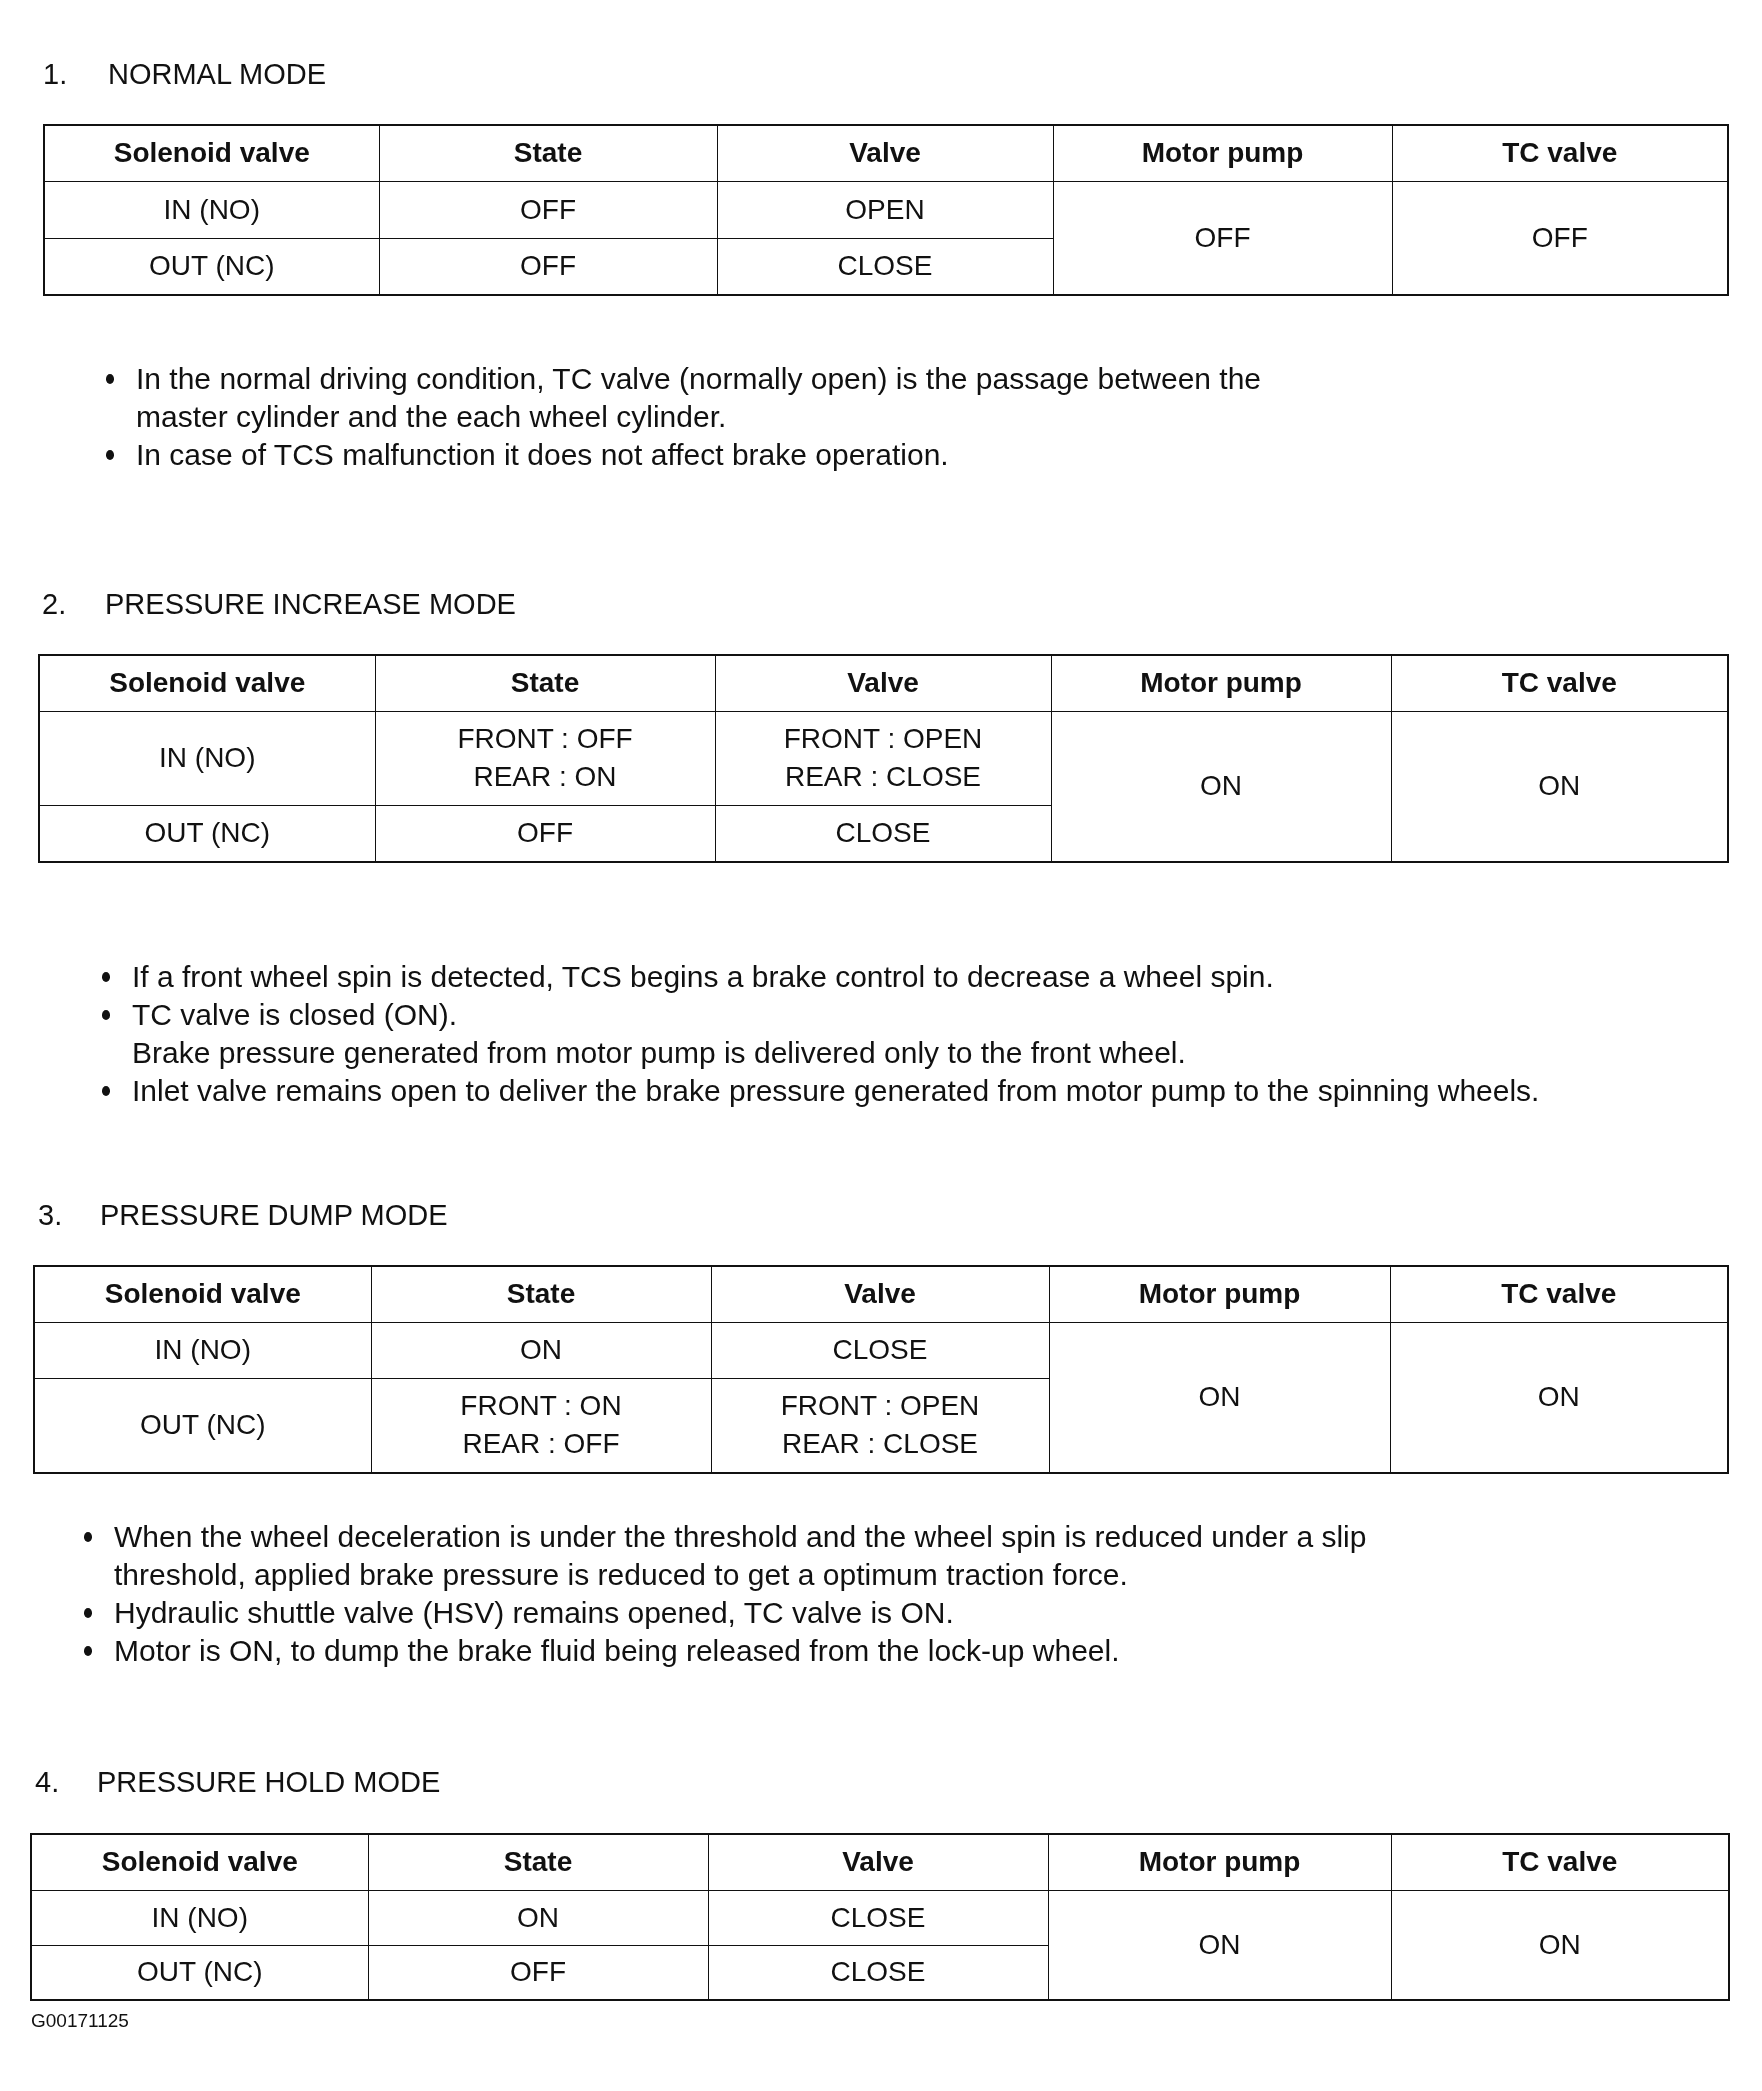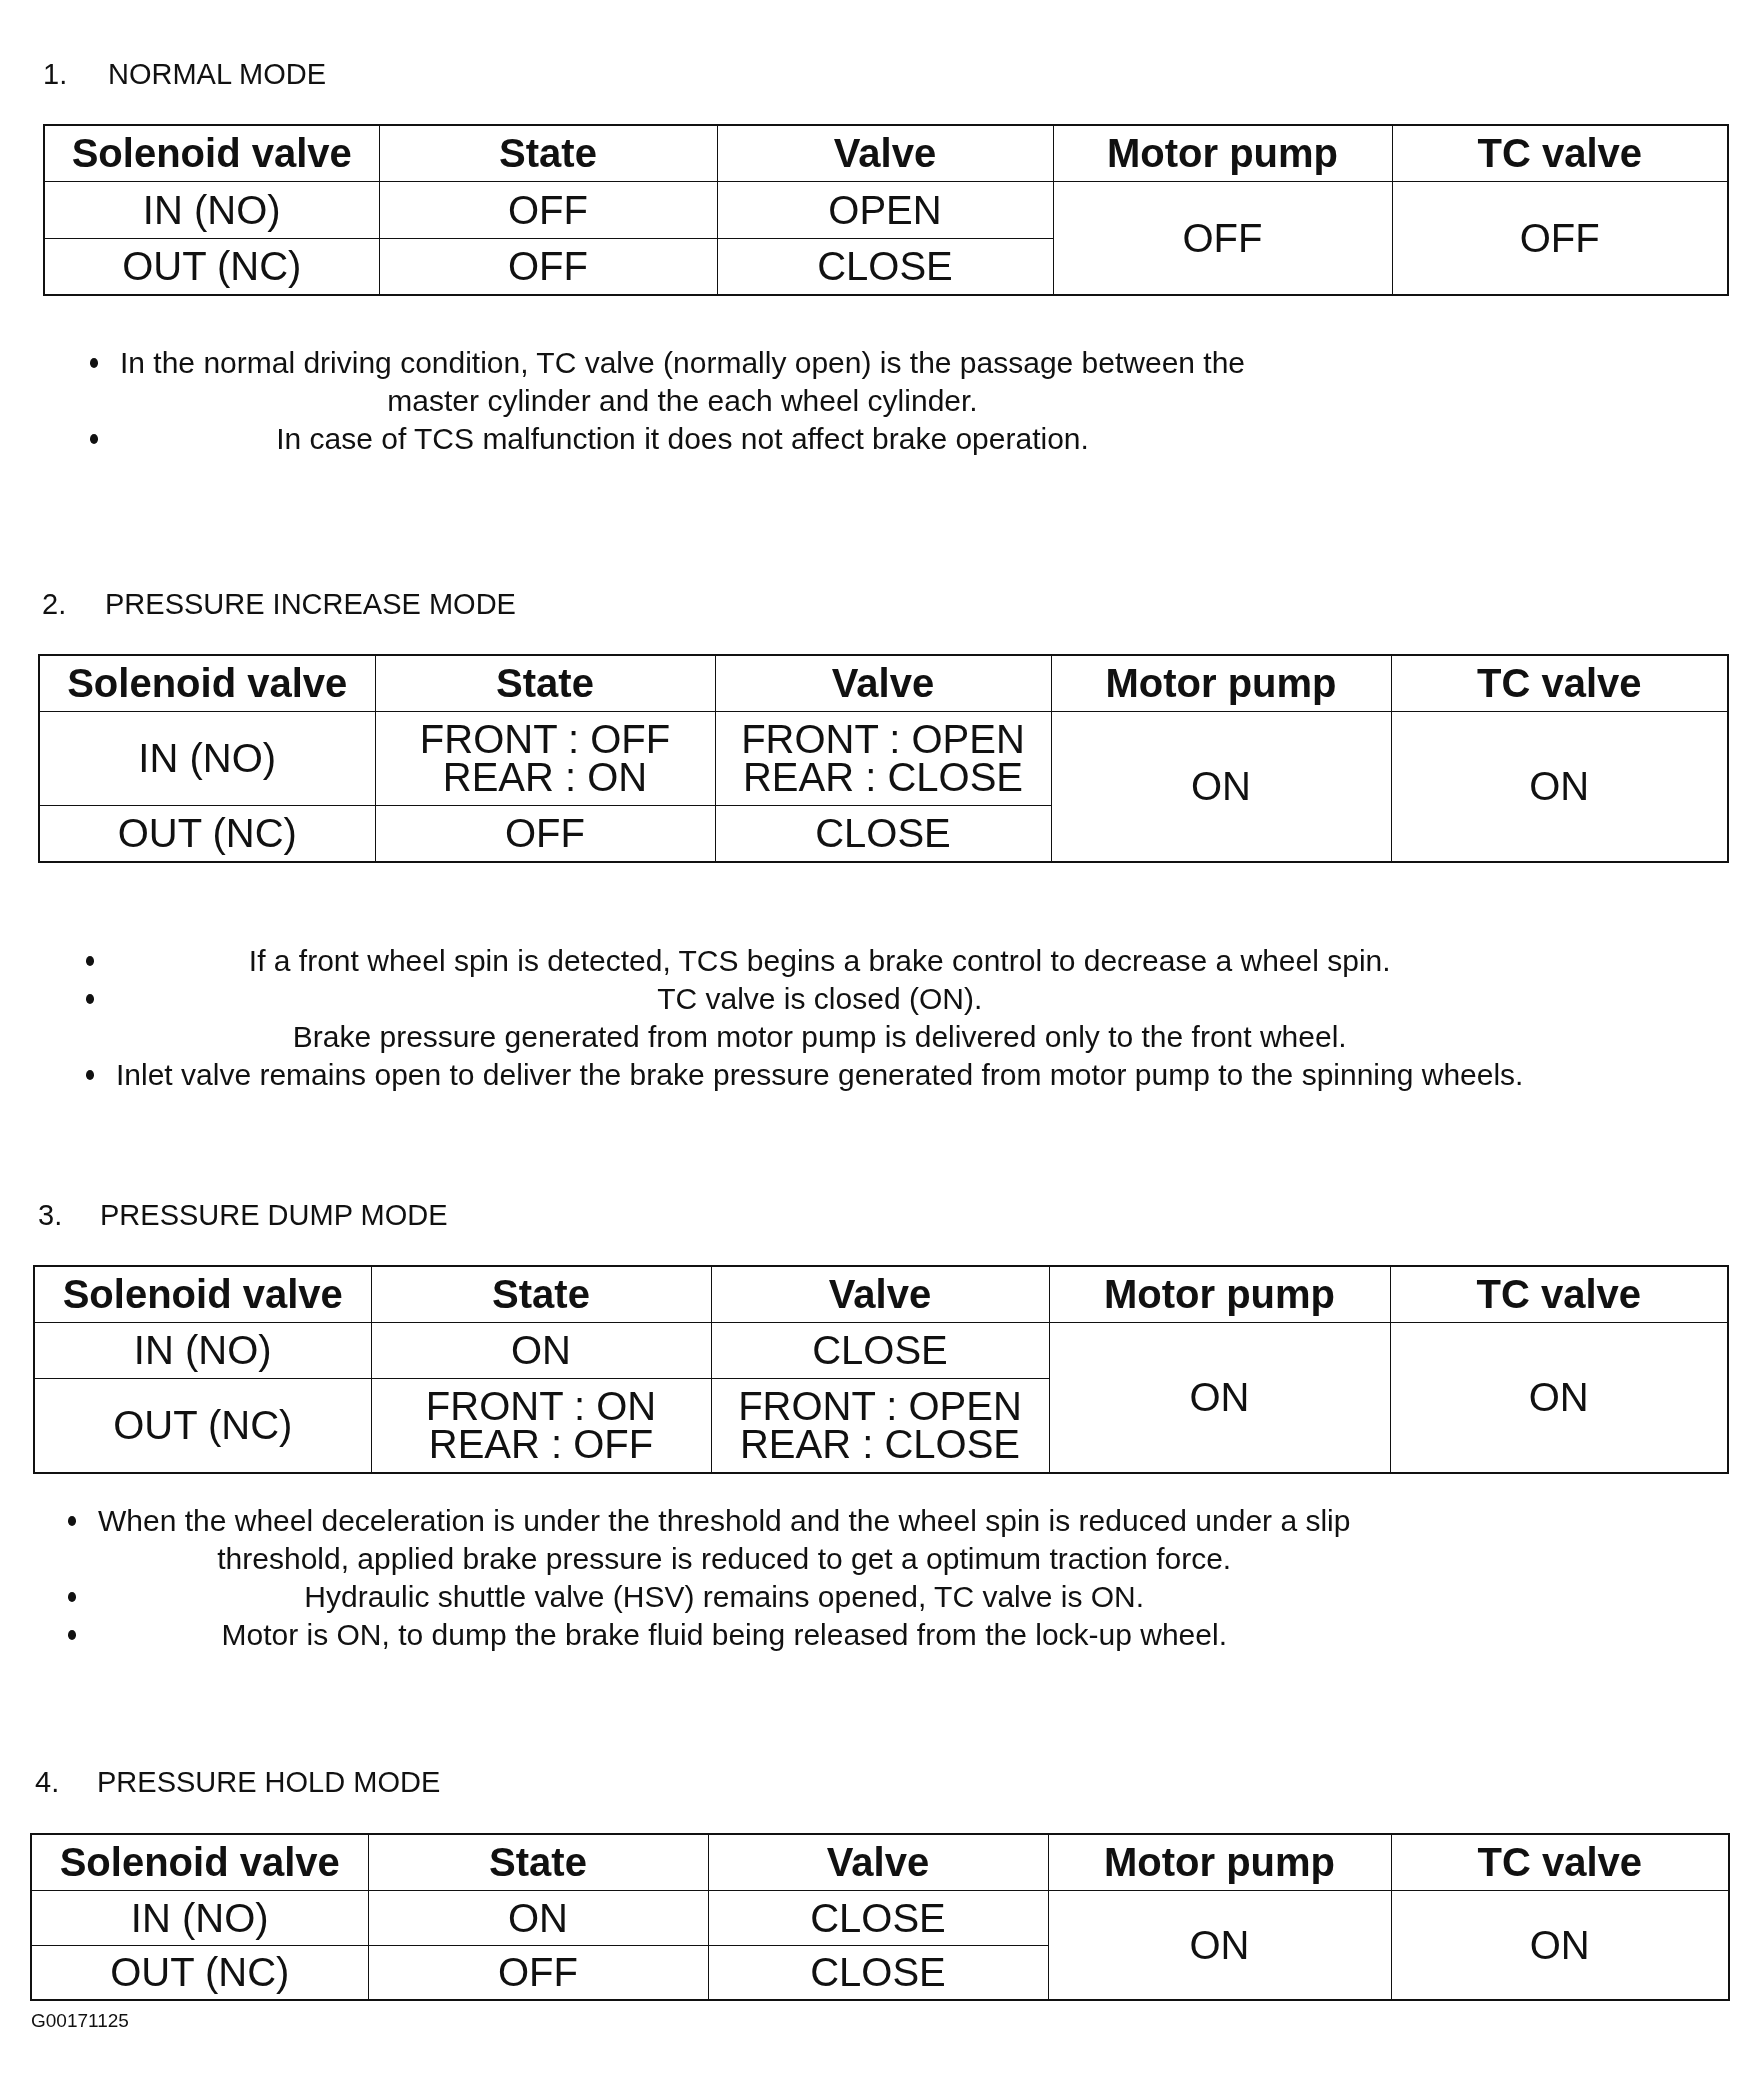--- a/index.html
+++ b/index.html
@@ -12,27 +12,27 @@
   }
   .heading .num { position: absolute; left: 0; top: 0; }
   .heading .txt { position: absolute; top: 0; }
 
   table.modes {
     position: absolute; border-collapse: collapse; table-layout: fixed;
     border: 2.5px solid #111;
   }
   table.modes th, table.modes td {
     border: 1.7px solid #111; text-align: center; vertical-align: middle;
-    padding: 0; font-size: 40px; line-height: 38px; white-space: nowrap;
+    padding: 0; font-size: 28px; line-height: 38px; white-space: nowrap;
   }
   table.modes th { font-weight: bold; }
   table.modes td .line { display: block; }
 
   .bullets {
-    position: absolute; font-size: 30px; line-height: 38px; margin: 0; padding: 0; list-style: none; text-align: center;
+    position: absolute; font-size: 30px; line-height: 38px; margin: 16px; padding: 0; list-style: none;
   }
   .bullets li { position: relative; padding-left: 30px; white-space: nowrap; }
   .bullets li .dot {
     position: absolute; left: 0; top: 14px; width: 8.3px; height: 10px; border-radius: 50%; background: #111;
   }
   .bullets li .ln { display: block; }
 
   .footer {
     position: absolute; left: 31px; top: 2010px; font-size: 19px; line-height: 22px;
   }

